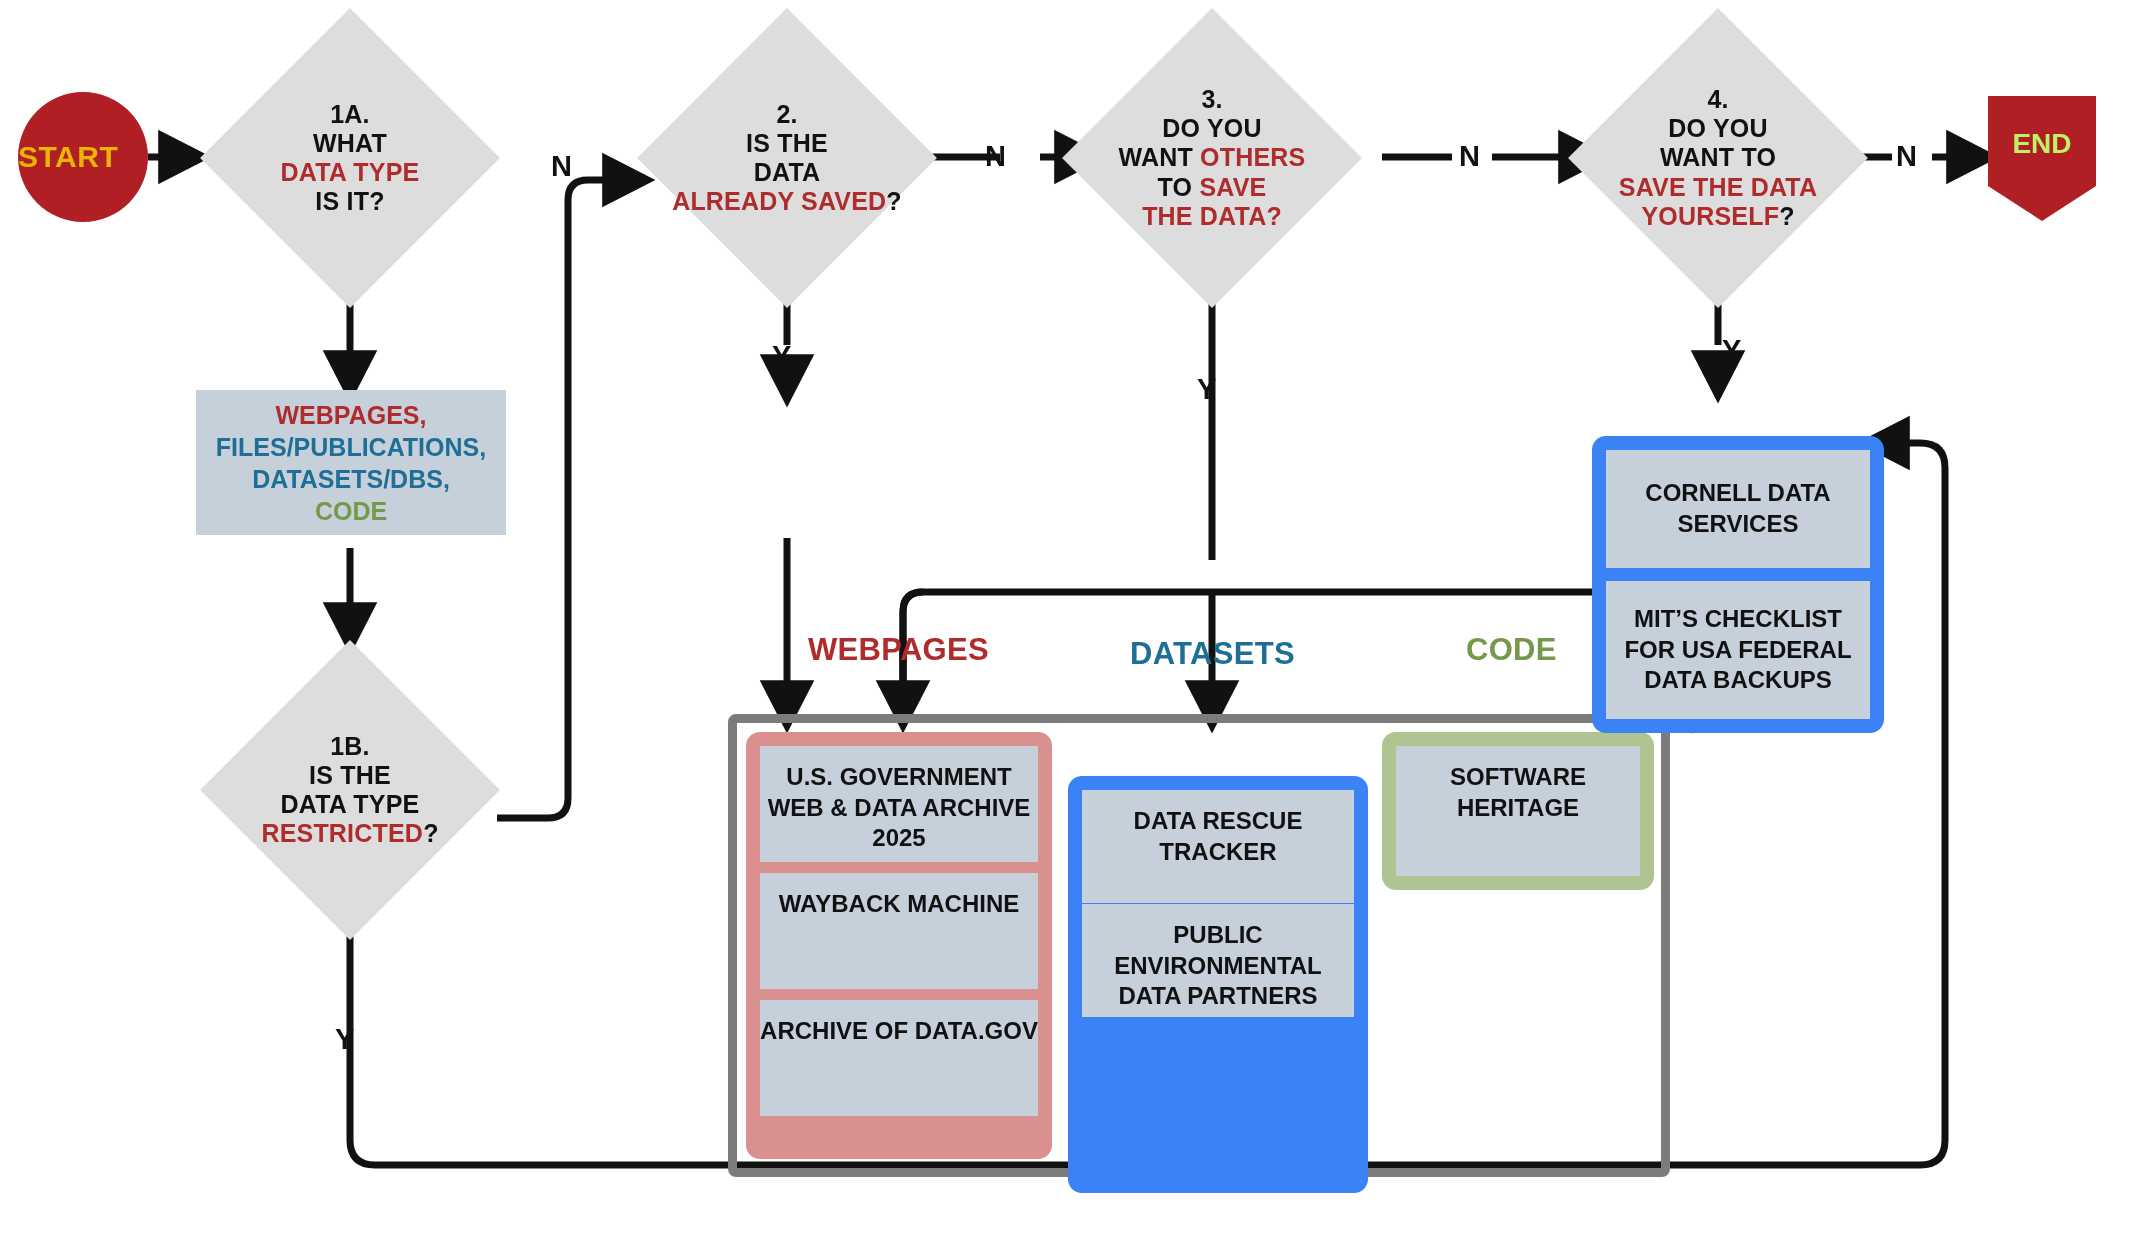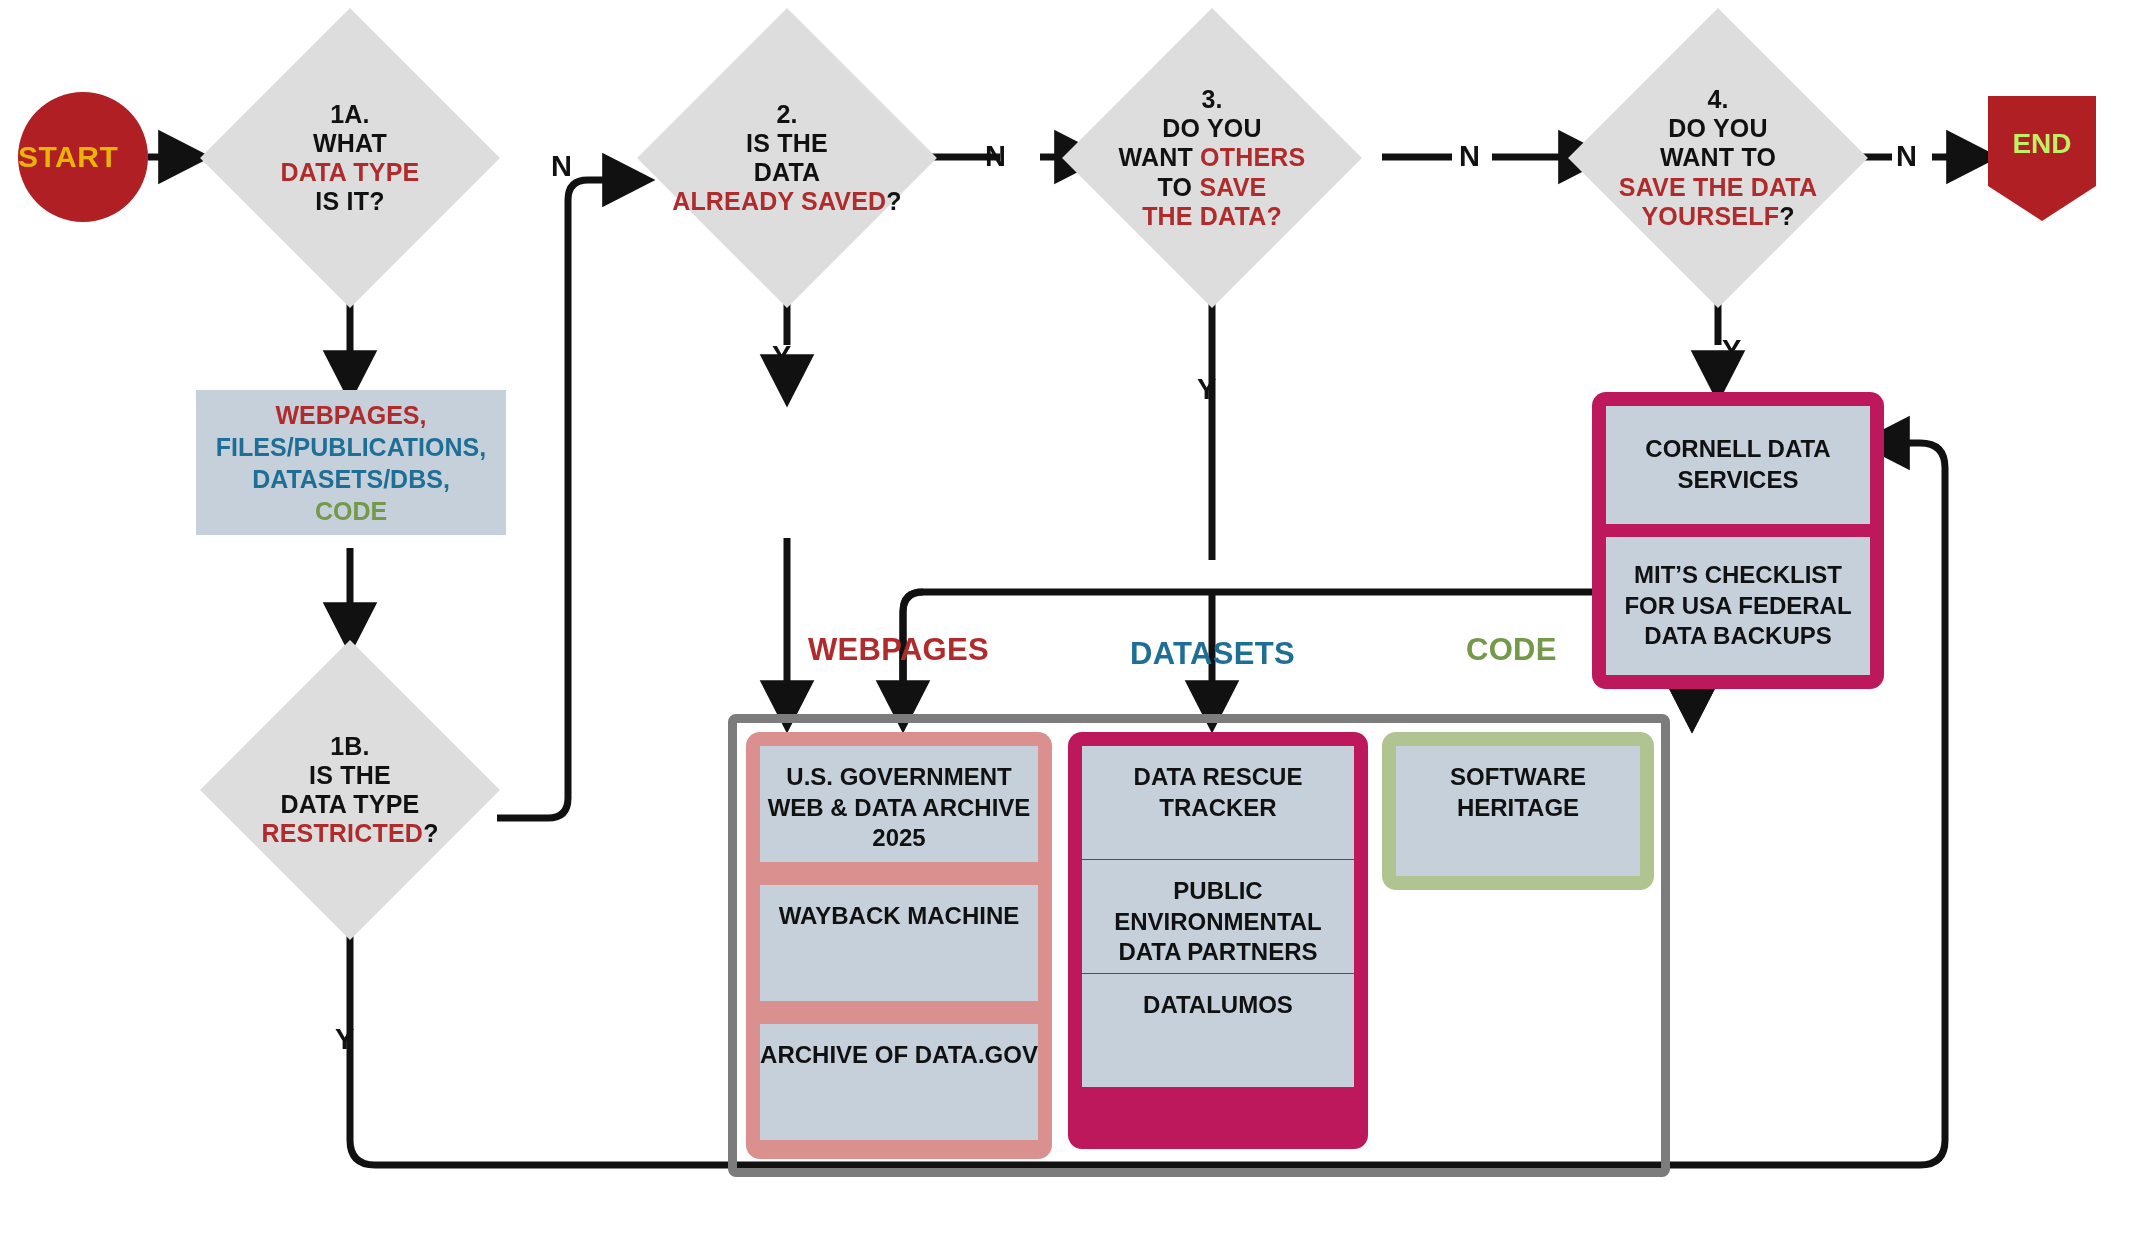--- a/index.html
+++ b/index.html
@@ -28,21 +28,21 @@
             text-align:center;font-weight:bold;font-size:25px;line-height:1.17;
             color:#111111;letter-spacing:.2px;}
 
   
   .infobox{background:#C6D0DA;display:flex;align-items:center;justify-content:center;
            text-align:center;font-weight:bold;font-size:25px;line-height:1.28;color:#111111;}
 
   
   .grp{border-radius:14px;box-sizing:border-box;padding:14px 14px;}
   .grp-red{background:#DB9090;}
-  .grp-blue{background:#be185d;}
+  .grp-blue{background:#3b82f6;margin-top:44px;}
   .grp-green{background:#AFC490;}
   .grp-card{background:#C6D0DA;display:flex;align-items:flex-start;justify-content:center;
             text-align:center;font-weight:bold;font-size:24px;line-height:1.28;color:#111111;
             padding-top:16px;box-sizing:border-box;}
   .grp-card.mid{align-items:center;padding-top:0;}
 
   
   .outerframe{border:9px solid #7C7C7C;border-radius:8px;background:transparent;}
 
   
@@ -200,31 +200,30 @@
   <div class="branch" style="left:1722px;top:334px;">Y</div>
   <div class="branch" style="left:335px;top:1023px;">Y</div>
 
   <div class="catlabel c-red" style="left:808px;top:632px;">WEBPAGES</div>
   <div class="catlabel c-blue" style="left:1130px;top:636px;text-align:right;">DATASETS</div>
   <div class="catlabel c-green" style="left:1466px;top:632px;">CODE</div>
 
   <div class="node outerframe" style="left:728px;top:714px;width:942px;height:463px;"></div>
 
   <div class="node grp grp-red" style="left:746px;top:732px;width:306px;height:427px;
-              display:flex;flex-direction:column;gap:23px;">
+              display:flex;flex-direction:column;gap:11px;">
     <div class="grp-card" style="height:116px;">U.S. GOVERNMENT WEB &amp; DATA ARCHIVE 2025</div>
     <div class="grp-card" style="height:116px;">WAYBACK MACHINE</div>
     <div class="grp-card" style="height:116px;">ARCHIVE OF DATA.GOV</div>
   </div>
 
   <div class="node grp grp-blue" style="left:1068px;top:732px;width:300px;height:417px;
               display:flex;flex-direction:column;gap:1px;">
     <div class="grp-card" style="height:113px;">DATA RESCUE TRACKER</div>
     <div class="grp-card" style="height:113px;">PUBLIC ENVIRONMENTAL DATA PARTNERS</div>
-    <div class="grp-card" style="height:113px;">DATALUMOS</div>
   </div>
 
   <div class="node grp grp-green" style="left:1382px;top:732px;width:272px;height:158px;
               display:flex;flex-direction:column;">
     <div class="grp-card" style="height:100%;">SOFTWARE HERITAGE</div>
   </div>
 
   <div class="node grp grp-blue" style="left:1592px;top:392px;width:292px;height:297px;
               display:flex;flex-direction:column;gap:13px;">
     <div class="grp-card mid" style="height:118px;">CORNELL DATA SERVICES</div>

